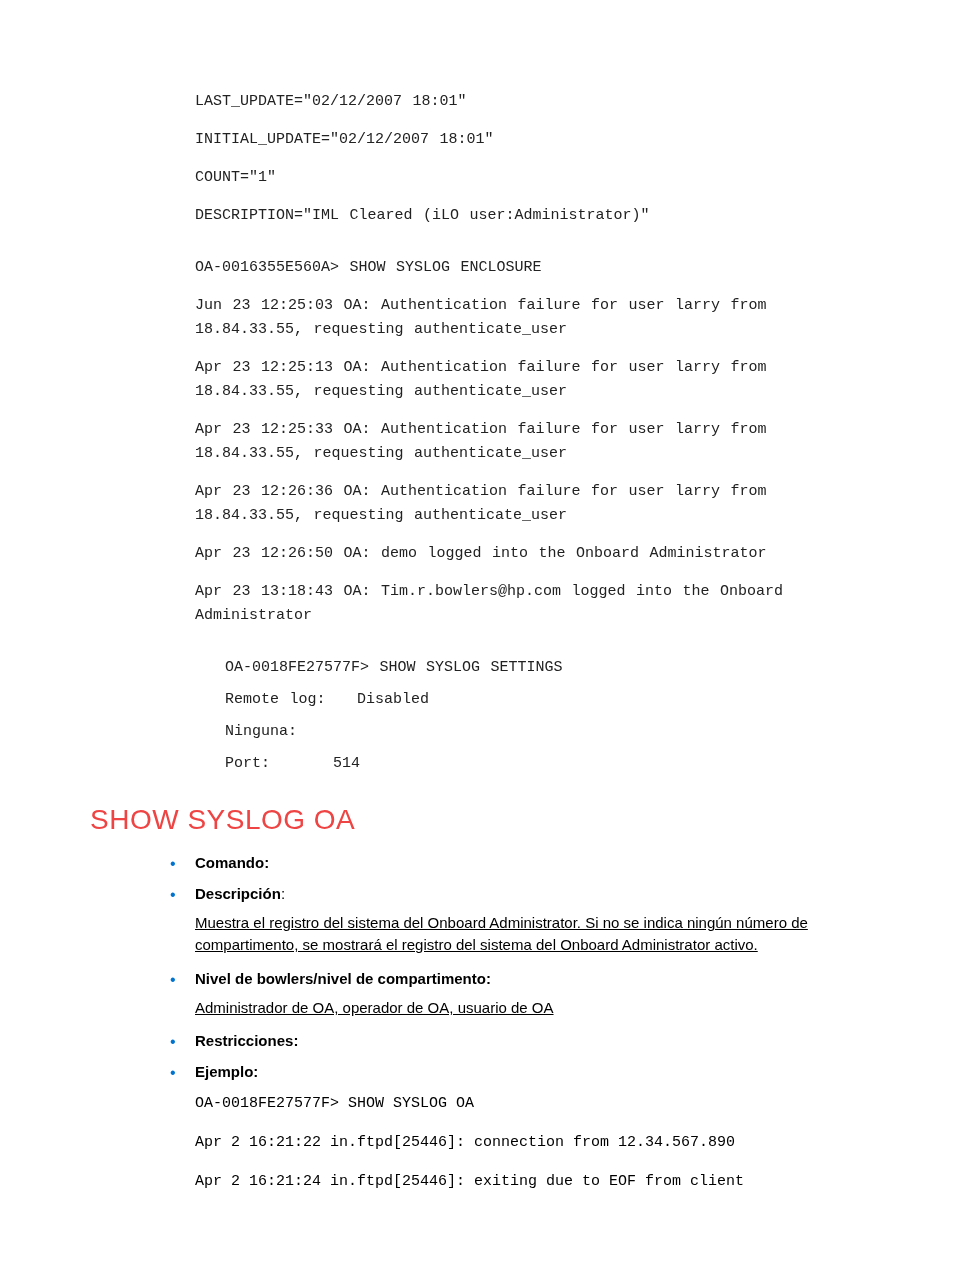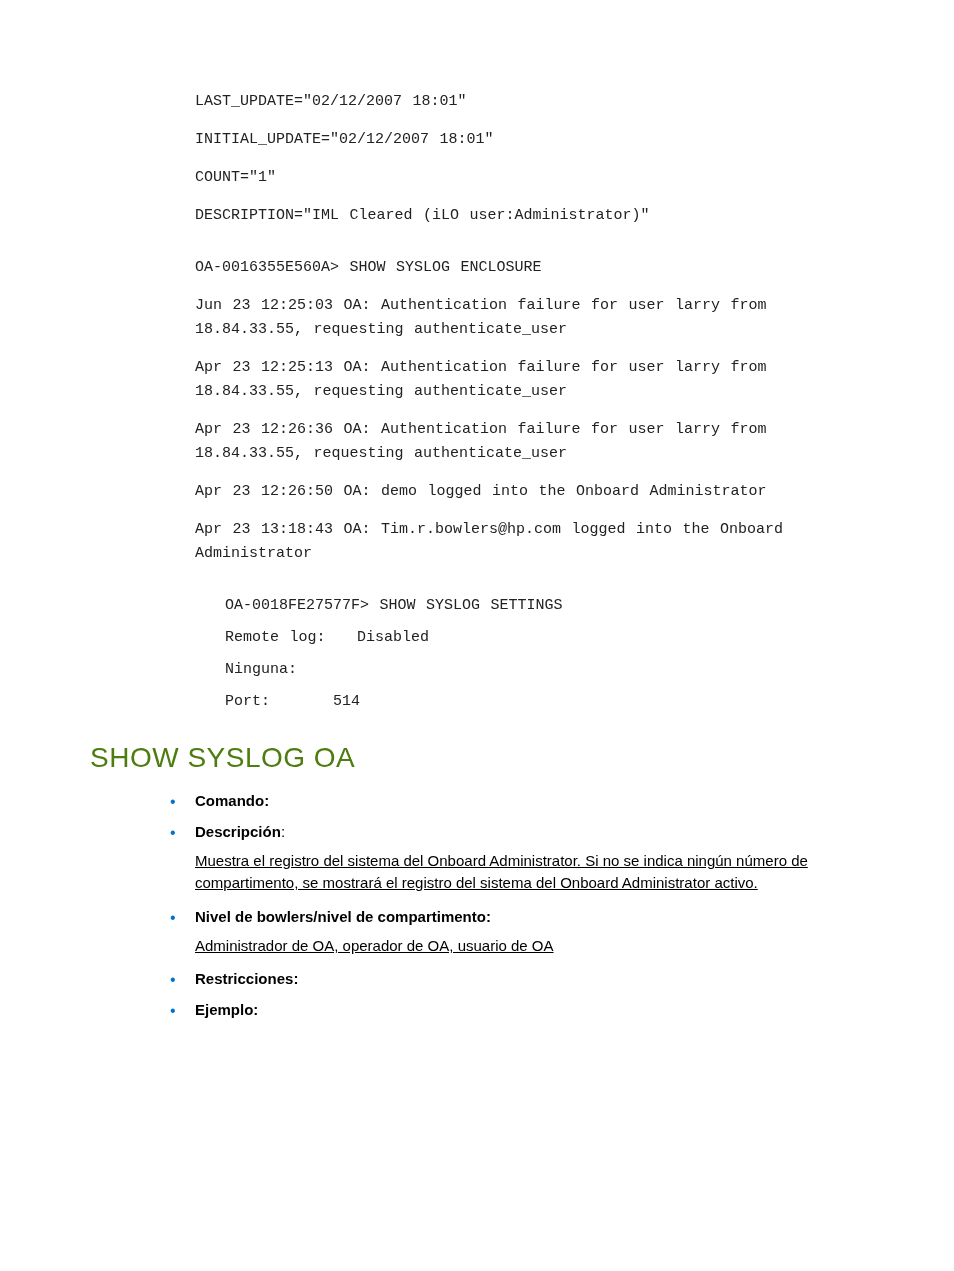--- a/index.html
+++ b/index.html
@@ -28,21 +28,21 @@
   .codeblock .line {
     margin-bottom: 14px;
     white-space: pre-wrap;
     word-spacing: 0.1em;
   }
   .codeblock .line.tight {
     margin-bottom: 8px;
     margin-left: 30px;
   }
   h1.section {
-    color: #4d7c0f;
+    color: #ef4444;
     font-weight: 400;
     font-size: 28px;
     letter-spacing: 0.5px;
     margin: 20px 0 18px 0;
   }
   ul.spec {
     list-style: none;
     padding: 0;
     margin: 0 0 8px 75px;
   }
@@ -90,20 +90,21 @@
     <div class="line">LAST_UPDATE="02/12/2007 18:01"</div>
     <div class="line">INITIAL_UPDATE="02/12/2007 18:01"</div>
     <div class="line">COUNT="1"</div>
     <div class="line">DESCRIPTION="IML Cleared (iLO user:Administrator)"</div>
   </div>
 
   <div class="codeblock">
     <div class="line">OA-0016355E560A&gt; SHOW SYSLOG ENCLOSURE</div>
     <div class="line">Jun 23 12:25:03 OA: Authentication failure for user larry from 18.84.33.55, requesting authenticate_user</div>
     <div class="line">Apr 23 12:25:13 OA: Authentication failure for user larry from 18.84.33.55, requesting authenticate_user</div>
+    <div class="line">Apr 23 12:25:33 OA: Authentication failure for user larry from 18.84.33.55, requesting authenticate_user</div>
     <div class="line">Apr 23 12:26:36 OA: Authentication failure for user larry from 18.84.33.55, requesting authenticate_user</div>
     <div class="line">Apr 23 12:26:50 OA: demo logged into the Onboard Administrator</div>
     <div class="line">Apr 23 13:18:43 OA: Tim.r.bowlers@hp.com logged into the Onboard Administrator</div>
   </div>
 
   <div class="codeblock">
     <div class="line tight">OA-0018FE27577F&gt; SHOW SYSLOG SETTINGS</div>
     <div class="line tight">Remote log:   Disabled</div>
     <div class="line tight">Ninguna:</div>
     <div class="line tight">Port:      514</div>
@@ -121,16 +122,22 @@
     </li>
     <li>
       <strong>Nivel de bowlers/nivel de compartimento:</strong>
       <div class="body">Administrador de OA, operador de OA, usuario de OA</div>
     </li>
     <li>
       <strong>Restricciones:</strong>
     </li>
     <li>
       <strong>Ejemplo:</strong>
+      <div class="bodymono">
+        <div>OA-0018FE27577F&gt; SHOW SYSLOG OA</div>
+        <div>Apr 2 16:21:22 in.ftpd[25446]: connection from 12.34.567.890</div>
+        <div>Apr 2 16:21:24 in.ftpd[25446]: exiting due to EOF from client</div>
+
+      </div>
     </li>
   </ul>
 
 </div>
 
 </body></html>

